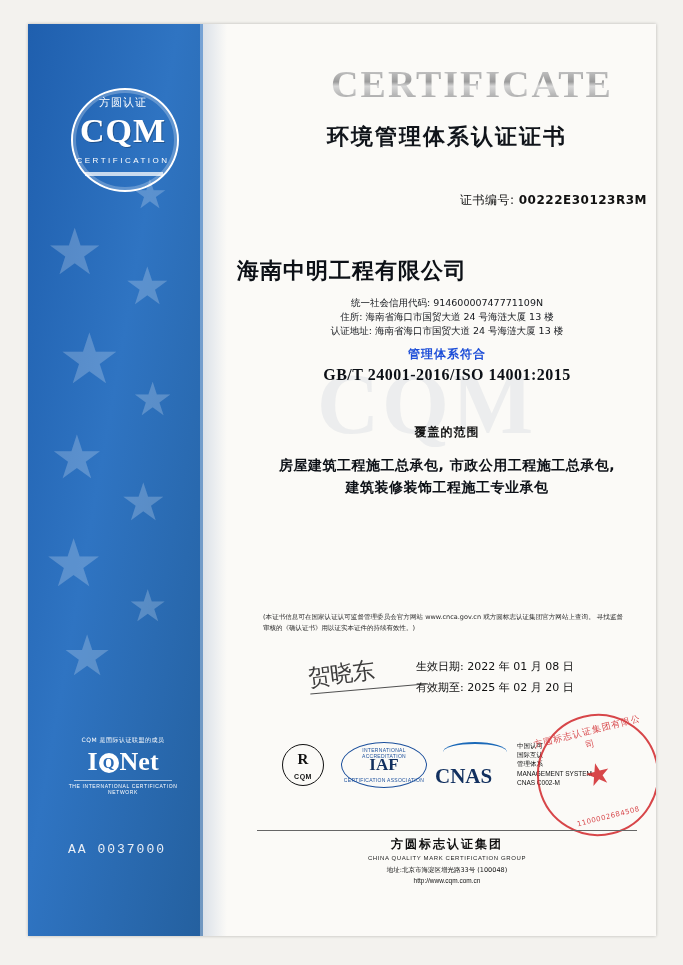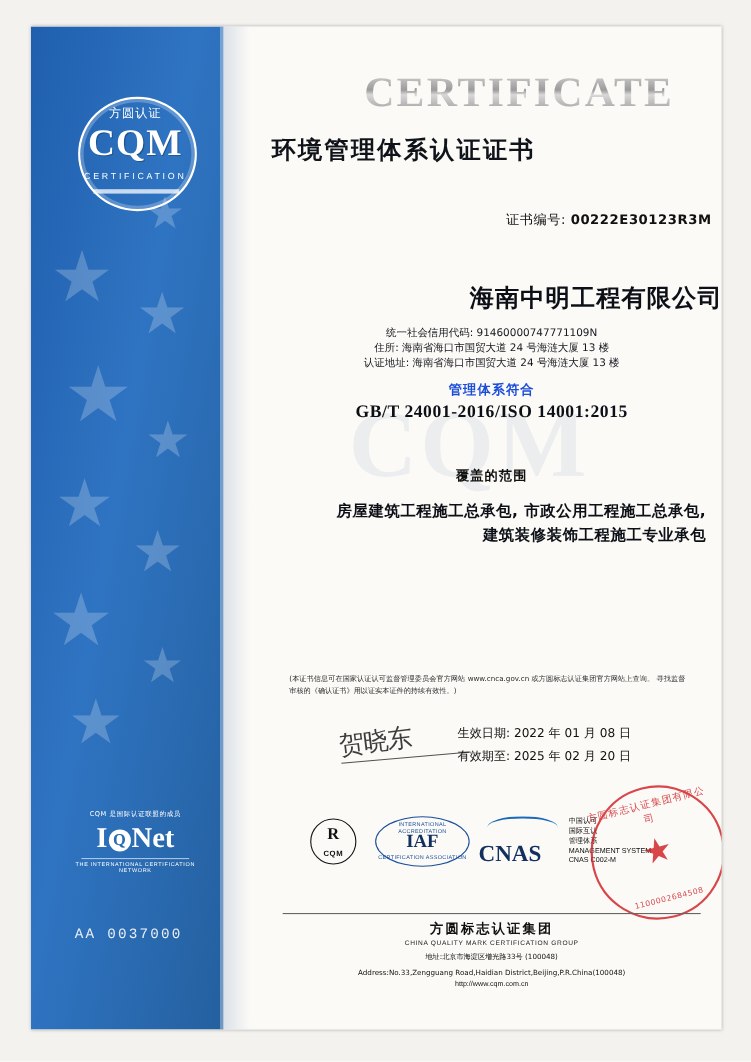--- a/index.html
+++ b/index.html
@@ -193,21 +193,21 @@
     color: #c8c8c8;
     background: linear-gradient(180deg,#e3e3e3 0%, #9b9b9b 45%, #d8d8d8 55%, #8d8d8d 100%);
     -webkit-background-clip: text;
     background-clip: text;
     -webkit-text-fill-color: transparent;
   }
 
   .title-cn {
     position: absolute;
     left: 20px; top: 98px; width: 400px;
-    text-align: left;
+    text-align: center;
     font-family: "DejaVu Sans", sans-serif;
     font-size: 22px;
     font-weight: bold;
     color: #10141a;
     letter-spacing: 2px;
   }
 
   .cert-no {
     position: absolute;
     left: 20px; top: 168px; width: 400px;
@@ -225,21 +225,21 @@
     text-align: center;
     font-size: 12px;
     color: #111;
     font-family: "DejaVu Sans", sans-serif;
     letter-spacing: 1px;
   }
 
   .company {
     position: absolute;
     left: 10px; top: 232px; width: 420px;
-    text-align: right;
+    text-align: left;
     font-family: Liberation Mono, monospace;
     font-size: 22px;
     font-weight: bold;
     color: #0c1016;
     letter-spacing: 1px;
   }
 
   .info-lines {
     position: absolute;
     left: 15px; top: 272px; width: 410px;
@@ -277,21 +277,21 @@
     text-align: center;
     font-family: "DejaVu Sans", sans-serif;
     font-size: 12px;
     font-weight: bold;
     color: #111;
     letter-spacing: 1px;
   }
   .scope-body {
     position: absolute;
     left: 25px; top: 430px; width: 390px;
-    text-align: right;
+    text-align: center;
     font-family: "DejaVu Sans", sans-serif;
     font-size: 14px;
     font-weight: bold;
     color: #0c1016;
     line-height: 22px;
     letter-spacing: 0.5px;
   }
 
   .footnote {
     position: absolute;
@@ -548,19 +548,18 @@
         <div class="arc-top">方圆标志认证集团有限公司</div>
         <div class="star">★</div>
         <div class="arc-bottom">1100002684508</div>
       </div>
 
       <div class="footer">
         <div class="rule"></div>
         <div class="cn-name">方圆标志认证集团</div>
         <div class="en-name">CHINA QUALITY MARK CERTIFICATION GROUP</div>
         <div class="addr">地址:北京市海淀区增光路33号 (100048)</div>
-        <div class="addr">Address:No.33,Zengguang Road,Haidian District,Beijing,P.R.China(100048)</div>
         <div class="url">http://www.cqm.com.cn</div>
       </div>
 
     </div>
   </div>
 </div>
 
 </body></html>

